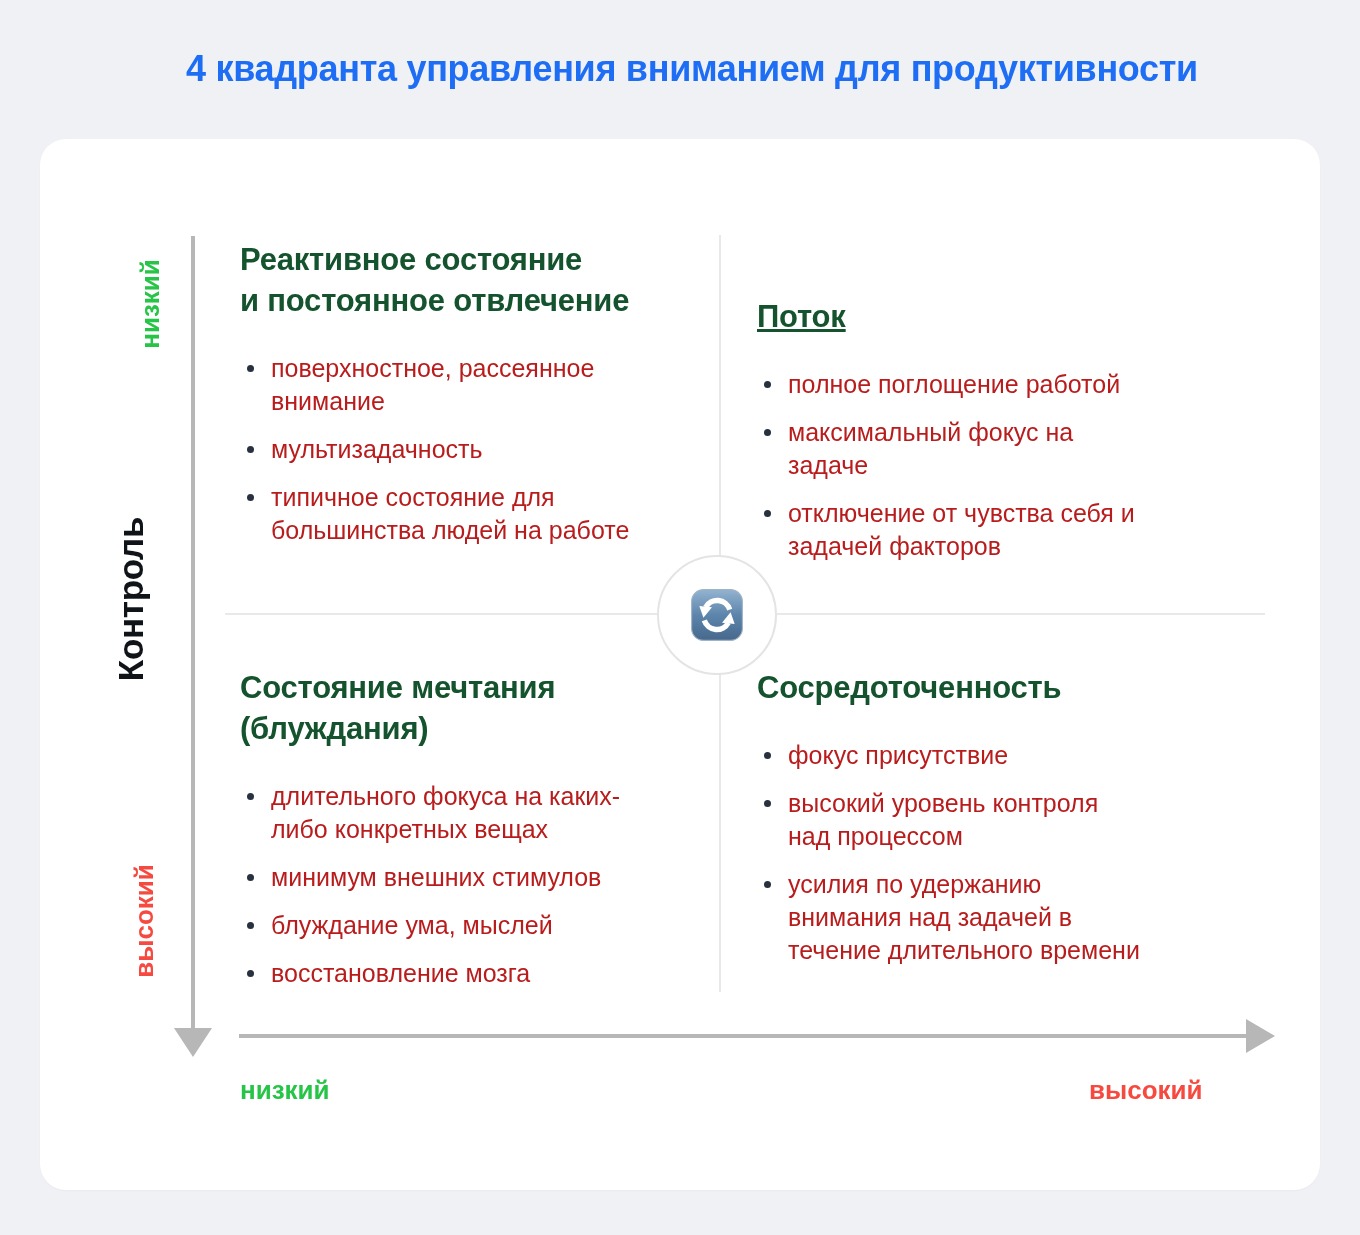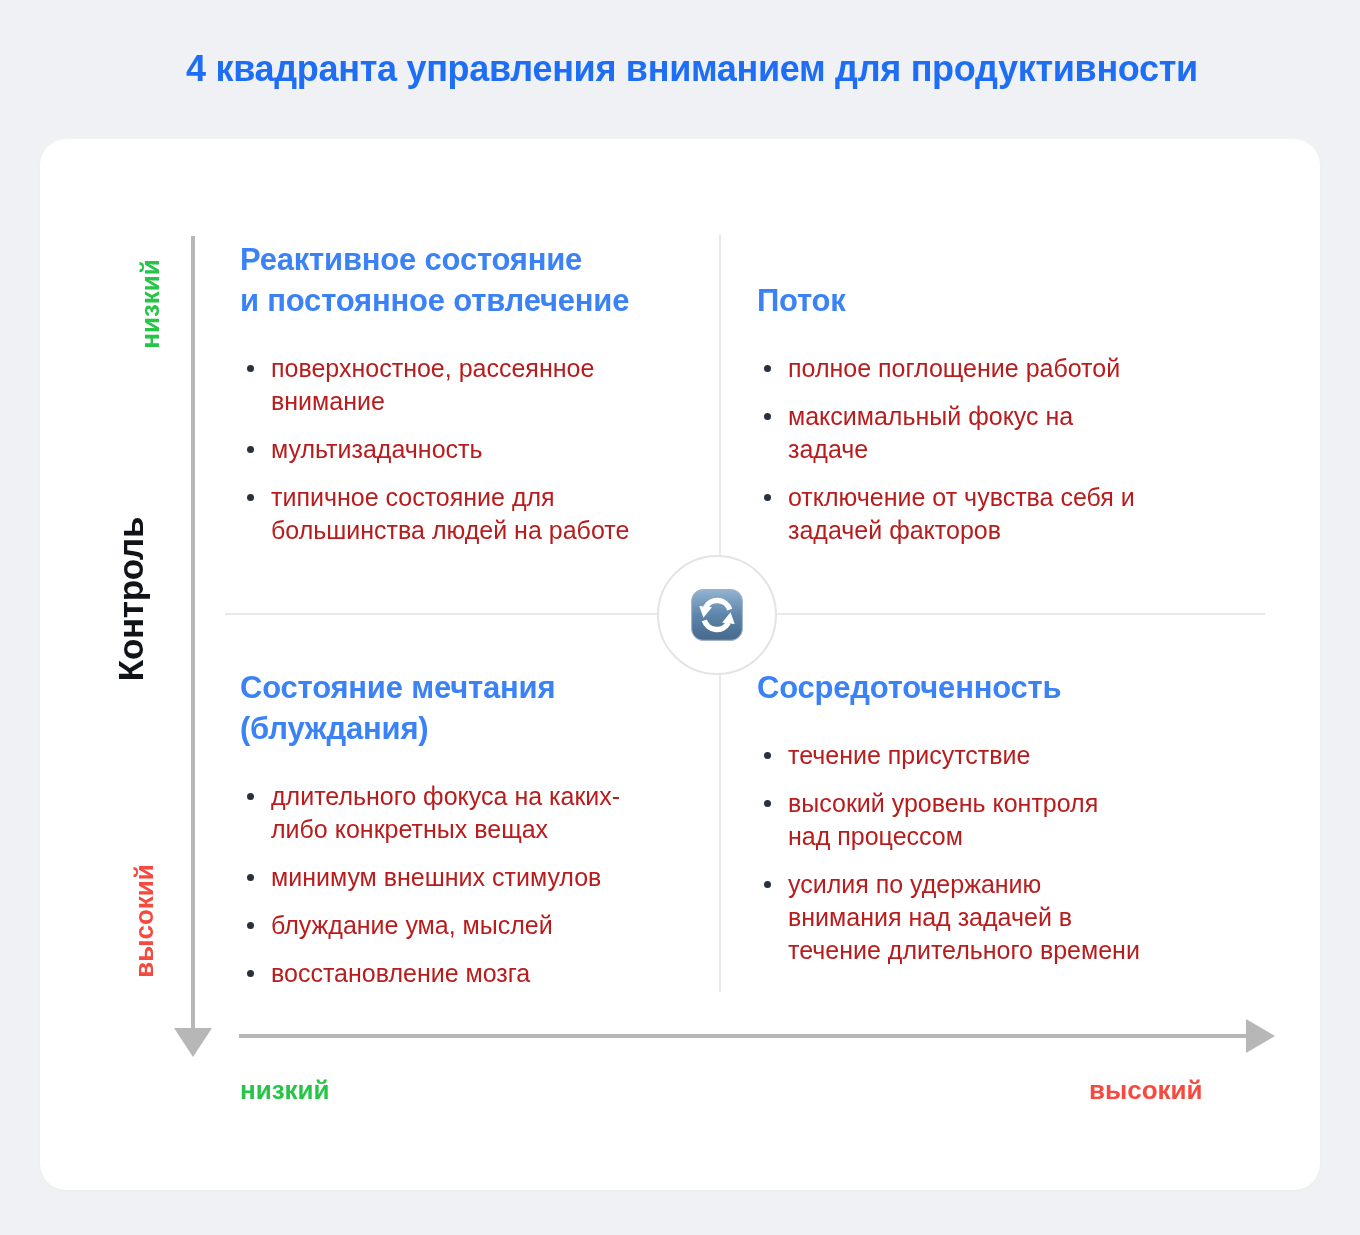--- a/index.html
+++ b/index.html
@@ -40,22 +40,22 @@
   .x-low{position:absolute;left:200px;top:936px;font-size:26px;font-weight:700;color:#26c447;white-space:nowrap;}
   .x-title{position:absolute;left:680px;top:944px;transform:translateX(-50%);
     font-size:35px;font-weight:700;color:#101419;letter-spacing:-0.3px;white-space:nowrap;}
   .x-high{position:absolute;left:1049px;top:936px;font-size:26px;font-weight:700;color:#f6493f;white-space:nowrap;}
   
   .quadrant{position:absolute;}
   .q-tl{left:200px;top:100px;width:430px;}
   .q-tr{left:717px;top:100px;width:400px;}
   .q-bl{left:200px;top:528px;width:410px;}
   .q-br{left:717px;top:528px;width:420px;}
-  .quadrant h2{margin:0;font-size:31px;line-height:41px;font-weight:700;color:#3b82f6;letter-spacing:-0.2px;}
-  .q-tr h2{margin-top:41px;}
+  .quadrant h2{margin:0;font-size:31px;line-height:41px;font-weight:700;color:#14532d;letter-spacing:-0.2px;}
+  .q-tr h2{margin-top:57px;text-decoration:underline;}
   .quadrant ul{list-style:none;margin:31px 0 0 0;padding:0;}
   .quadrant li{position:relative;padding-left:31px;margin-bottom:15px;
     font-size:25px;line-height:33px;color:#b91c1c;}
   .quadrant li::before{content:"";position:absolute;left:7px;top:13px;width:7px;height:7px;
     border-radius:50%;background:#27313f;}
   
   .center-circle{position:absolute;left:617px;top:416px;width:120px;height:120px;
     background:#ffffff;border:2px solid #e4e4e6;border-radius:50%;
     box-sizing:border-box;display:flex;align-items:center;justify-content:center;}
 </style>
@@ -105,21 +105,21 @@
       <li>длительного фокуса на каких-либо конкретных вещах</li>
       <li>минимум внешних стимулов</li>
       <li>блуждание ума, мыслей</li>
       <li>восстановление мозга</li>
     </ul>
   </div>
 
   <div class="quadrant q-br">
     <h2><span>Сосредоточенность</span><br></h2>
     <ul style="margin-right:30px;">
-      <li>течение присутствие</li>
+      <li>фокус присутствие</li>
       <li>высокий уровень контроля над процессом</li>
       <li>усилия по удержанию внимания над задачей в течение длительного времени</li>
     </ul>
   </div>
 
   <div class="center-circle">
     <span style="display:flex;">
       <svg width="58" height="58" viewBox="0 0 64 64" aria-hidden="true">
         <defs>
           <linearGradient id="icong" x1="0" y1="0" x2="0" y2="1">

